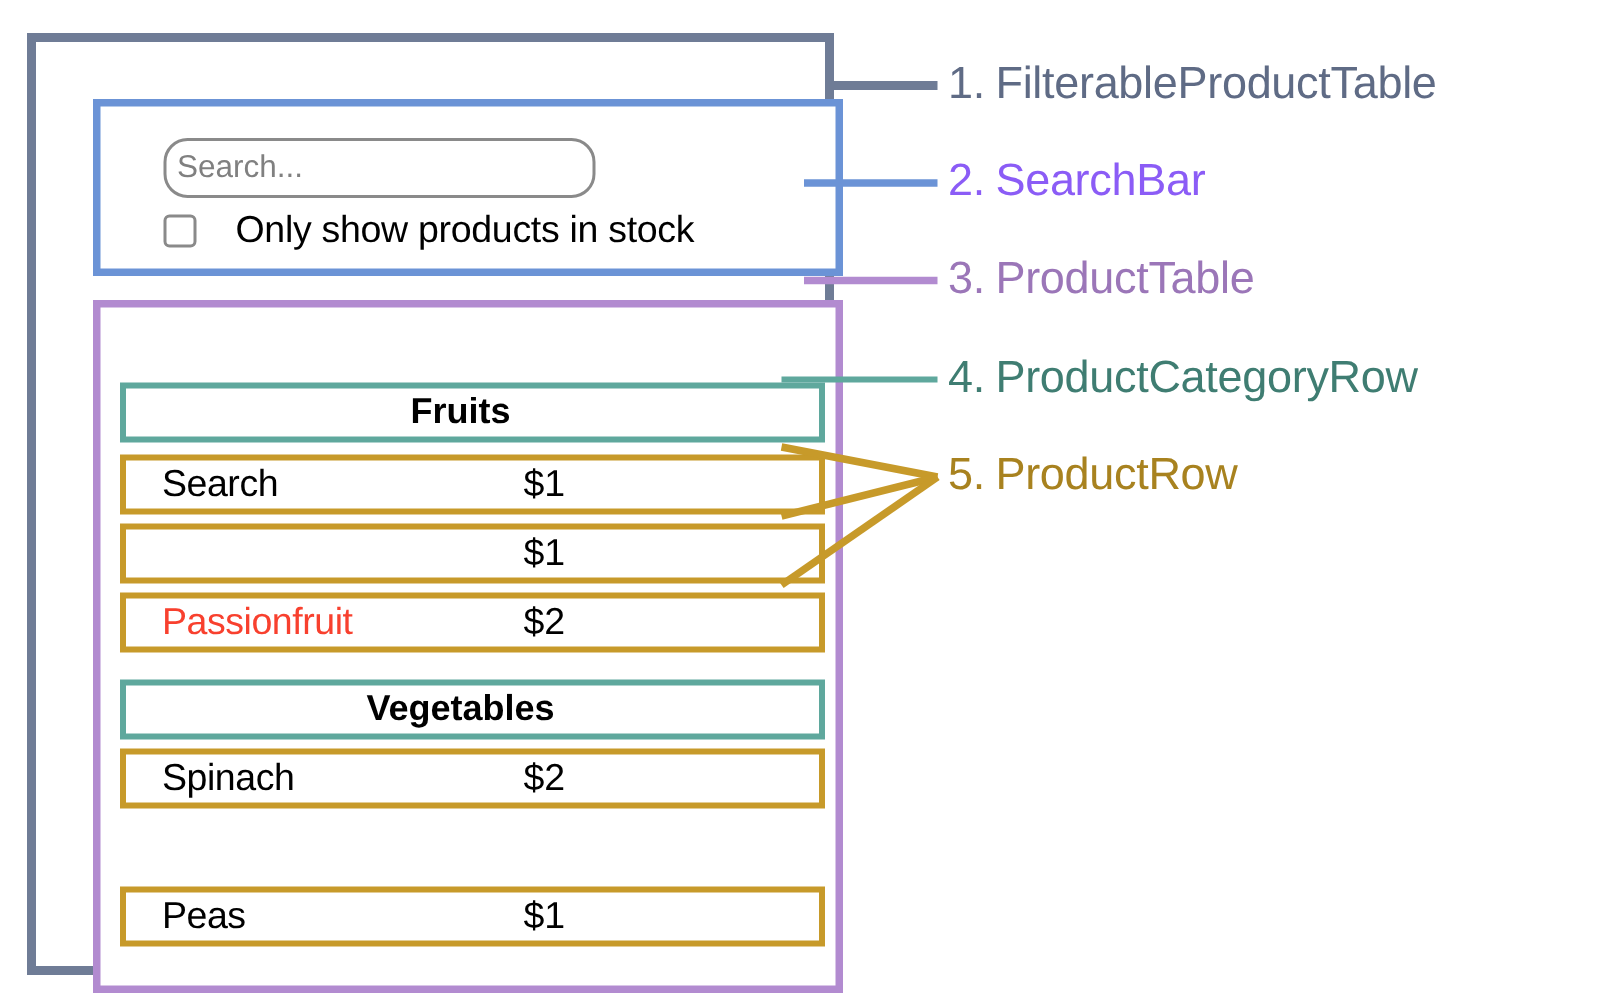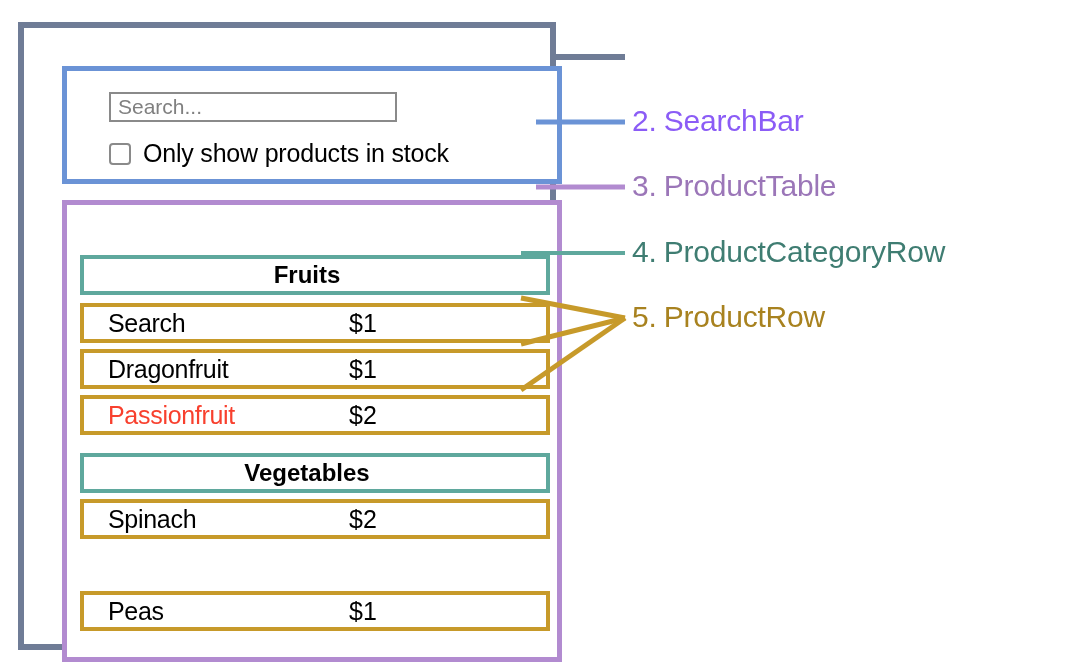--- a/index.html
+++ b/index.html
@@ -25,37 +25,37 @@
   #searchbar-box {
     position: absolute;
     left: 38px; top: 38px;
     width: 500px; height: 118px;
     border: 5px solid #6B93D6;
     background: #ffffff;
   }
   #search-input {
     position: absolute;
     left: 42px; top: 21px;
-    width: 288px; height: 30px;
+    width: 288px; height: 40px;
     border: 2px solid #8A8A8A;
-    border-radius: 0;
+    border-radius: 16px;
     background: #fff;
     font-family: "Liberation Sans", sans-serif;
     font-size: 21px;
     color: #6d6d6d;
     padding: 0 7px;
     line-height: 32px;
     outline: none;
   }
   #search-input::placeholder { color: #808080; opacity: 1; }
 
   #stock-row {
     position: absolute;
     left: 42px; top: 68px;
-    display: flex; align-items: center; gap: 12px;
+    display: flex; align-items: center; gap: 26px;
   }
   #stock-checkbox {
     width: 22px; height: 22px;
     border: 2px solid #8A8A8A;
     border-radius: 4px;
     background: #fff;
     flex: 0 0 auto;
     margin: 0;
     -webkit-appearance: none; appearance: none;
   }
@@ -160,21 +160,20 @@
       <div class="category-row" style="top:50px">
         <span class="cat-label">Fruits</span>
       </div>
 
       <div class="product-row" style="top:98px">
         <span class="pname">Search</span>
         <span class="pprice">$1</span>
       </div>
 
       <div class="product-row" style="top:144px">
-        <span class="pname">Dragonfruit</span>
         <span class="pprice">$1</span>
       </div>
 
       <div class="product-row" style="top:190px">
         <span class="pname out-of-stock">Passionfruit</span>
         <span class="pprice">$2</span>
       </div>
 
       <div class="category-row" style="top:248px">
         <span class="cat-label">Vegetables</span>
@@ -201,20 +200,23 @@
 
     <line x1="536" y1="187" x2="625" y2="187" stroke="#B28BD0" stroke-width="5" stroke-linecap="butt"></line>
 
     <line x1="521" y1="253" x2="625" y2="253" stroke="#5FA89D" stroke-width="4" stroke-linecap="butt"></line>
 
     <line x1="521" y1="298" x2="625" y2="318" stroke="#C79A2A" stroke-width="5" stroke-linecap="butt"></line>
     <line x1="521" y1="344" x2="625" y2="318" stroke="#C79A2A" stroke-width="5" stroke-linecap="butt"></line>
     <line x1="521" y1="390" x2="625" y2="318" stroke="#C79A2A" stroke-width="5" stroke-linecap="butt"></line>
   </svg>
 
+  <div class="legend-item" style="left:632px; top:39px; color:#5F6B85;">
+    <span class="legend-num">1.</span><span>FilterableProductTable</span>
+  </div>
 
   <div class="legend-item" style="left:632px; top:104px; color:#8b5cf6;">
     <span class="legend-num">2.</span><span>SearchBar</span>
   </div>
 
   <div class="legend-item" style="left:632px; top:169px; color:#9B76B8;">
     <span class="legend-num">3.</span><span>ProductTable</span>
   </div>
 
   <div class="legend-item" style="left:632px; top:235px; color:#3F7D72;">

